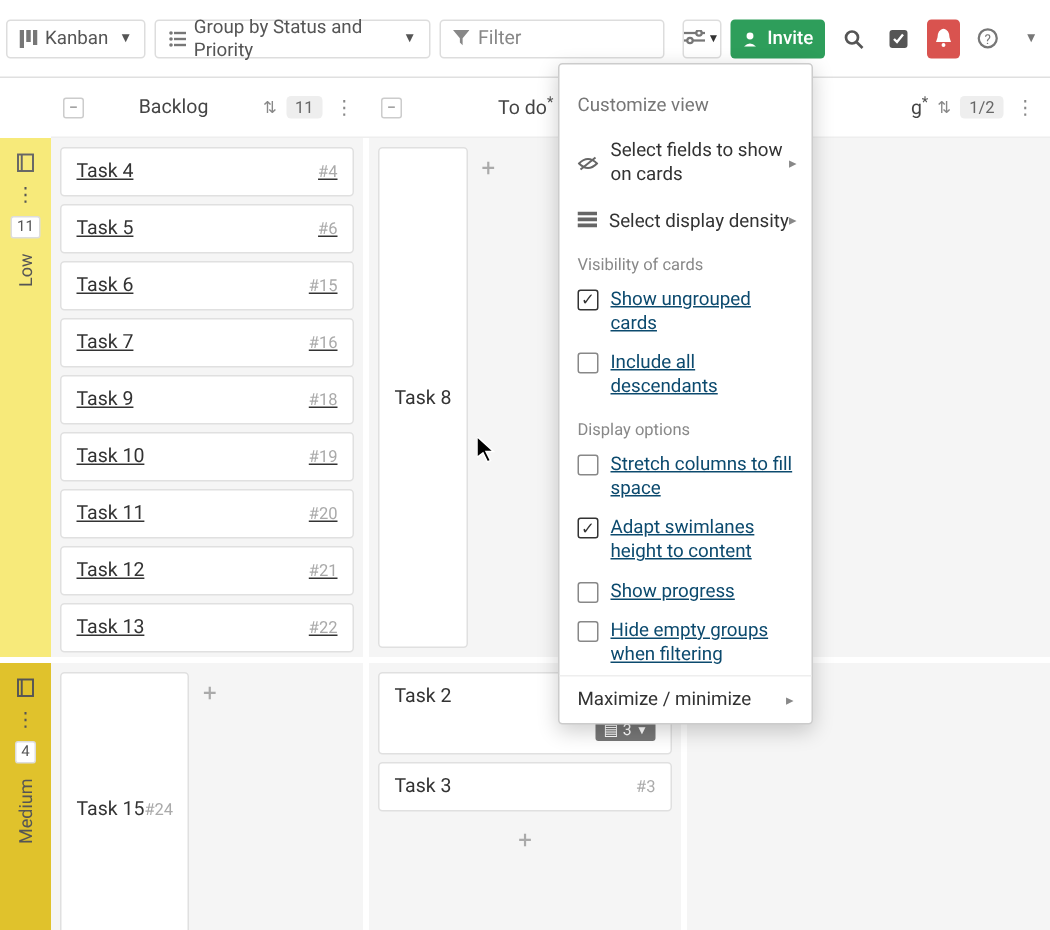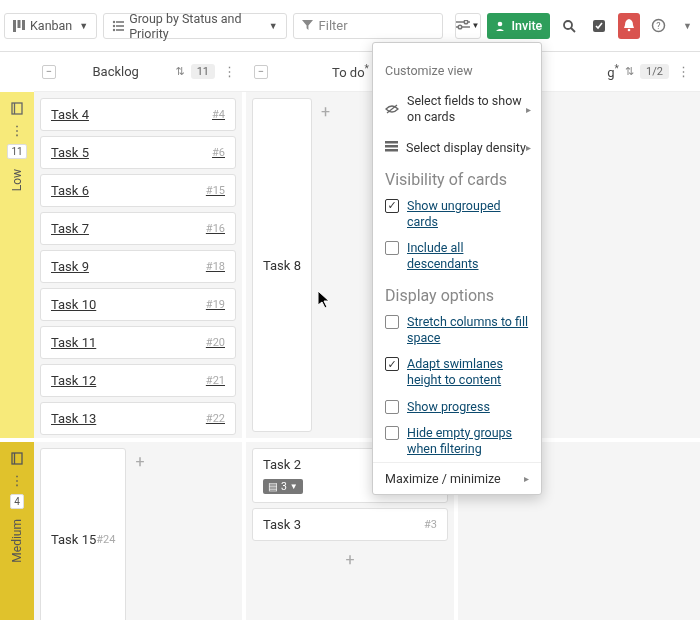--- a/index.html
+++ b/index.html
@@ -29,21 +29,21 @@
 .card { background:#fff; border:1px solid #e0e0e0; border-radius:3px; padding:8px 10px; display:flex; justify-content:space-between; align-items:center; cursor:pointer; }
 .card .cid { color:#aaa; font-size:11px; }
 .addcard { color:#888; text-align:left; padding:6px; cursor:pointer; }
 .add-plus { color:#aaa; text-align:center; font-size:16px; padding:4px; cursor:pointer; }
 .badge3 { display:inline-flex; align-items:center; background:#777; color:#fff; font-size:10.5px; padding:1px 5px; border-radius:2px; gap:3px; margin-top:5px;}
 
 .dropdown { position:absolute; top:42px; left:372px; width:170px; background:#fff; border:1px solid #ccc; border-radius:3px; box-shadow:0 4px 14px rgba(0,0,0,.2); z-index:10; font-size:12.5px; }
 .dd-head { padding:8px 12px; color:#777;margin-top:12px; }
 .dd-item { display:flex; align-items:center; gap:8px; padding:7px 12px; cursor:pointer; position:relative;}
 .dd-item .arrow { position:absolute; right:10px; color:#888; font-size:10px;}
-.dd-section { padding:8px 12px 4px; color:#888; font-size:16px;}
+.dd-section { padding:8px 12px 4px; color:#888; font-size:11px;}
 .dd-check { display:flex; align-items:flex-start; gap:8px; padding:5px 12px; cursor:pointer;}
 .dd-check .box { width:14px; height:14px; border:1.5px solid #888; border-radius:2px; flex-shrink:0; margin-top:1px; display:flex; align-items:center; justify-content:center; font-size:11px; color:#333;}
 .dd-check.checked .box { border-color:#333; }
 .dd-check .lbl { flex:1; line-height:1.3; color:#0c4a6e;text-decoration:underline;}
 .dd-footer { border-top:1px solid #eee; padding:8px 12px; display:flex; justify-content:space-between; align-items:center; cursor:pointer;}
 .cursor { position:absolute; top:291px; left:318px; z-index:20; pointer-events:none; font-size:14px;}
 .sort-icon{font-size:11px;color:#888;}
 svg { display:block; }
 </style>
 </head>
@@ -242,21 +242,21 @@
         </div>
       </div>
       <div style="width:212px;background:#f5f5f5;padding:6px;display:flex;flex-direction:row;gap:5px;border-right:4px solid #fff;">
         <div class="card">
             <span>Task 15</span>
             <span class="cid">#24</span>
           </div>
         <div class="add-plus">+</div>
       </div>
       <div style="width:212px;background:#f5f5f5;padding:6px;display:flex;flex-direction:column;gap:5px;border-right:4px solid #fff;">
-        <div class="card" style="flex-direction:column;align-items:stretch;gap:2px;">
+        <div class="card" style="flex-direction:column;align-items:stretch;gap:2px;text-align:right;">
           <div style="display:flex;justify-content:space-between;">
               <span>Task 2</span>
               <span class="cid">#2</span>
             </div>
           <div><span class="badge3">▤ <span>3</span> <span style="font-size:8px;">▼</span></span></div>
         </div>
         <div class="card">
             <span>Task 3</span>
             <span class="cid">#3</span>
           </div>

